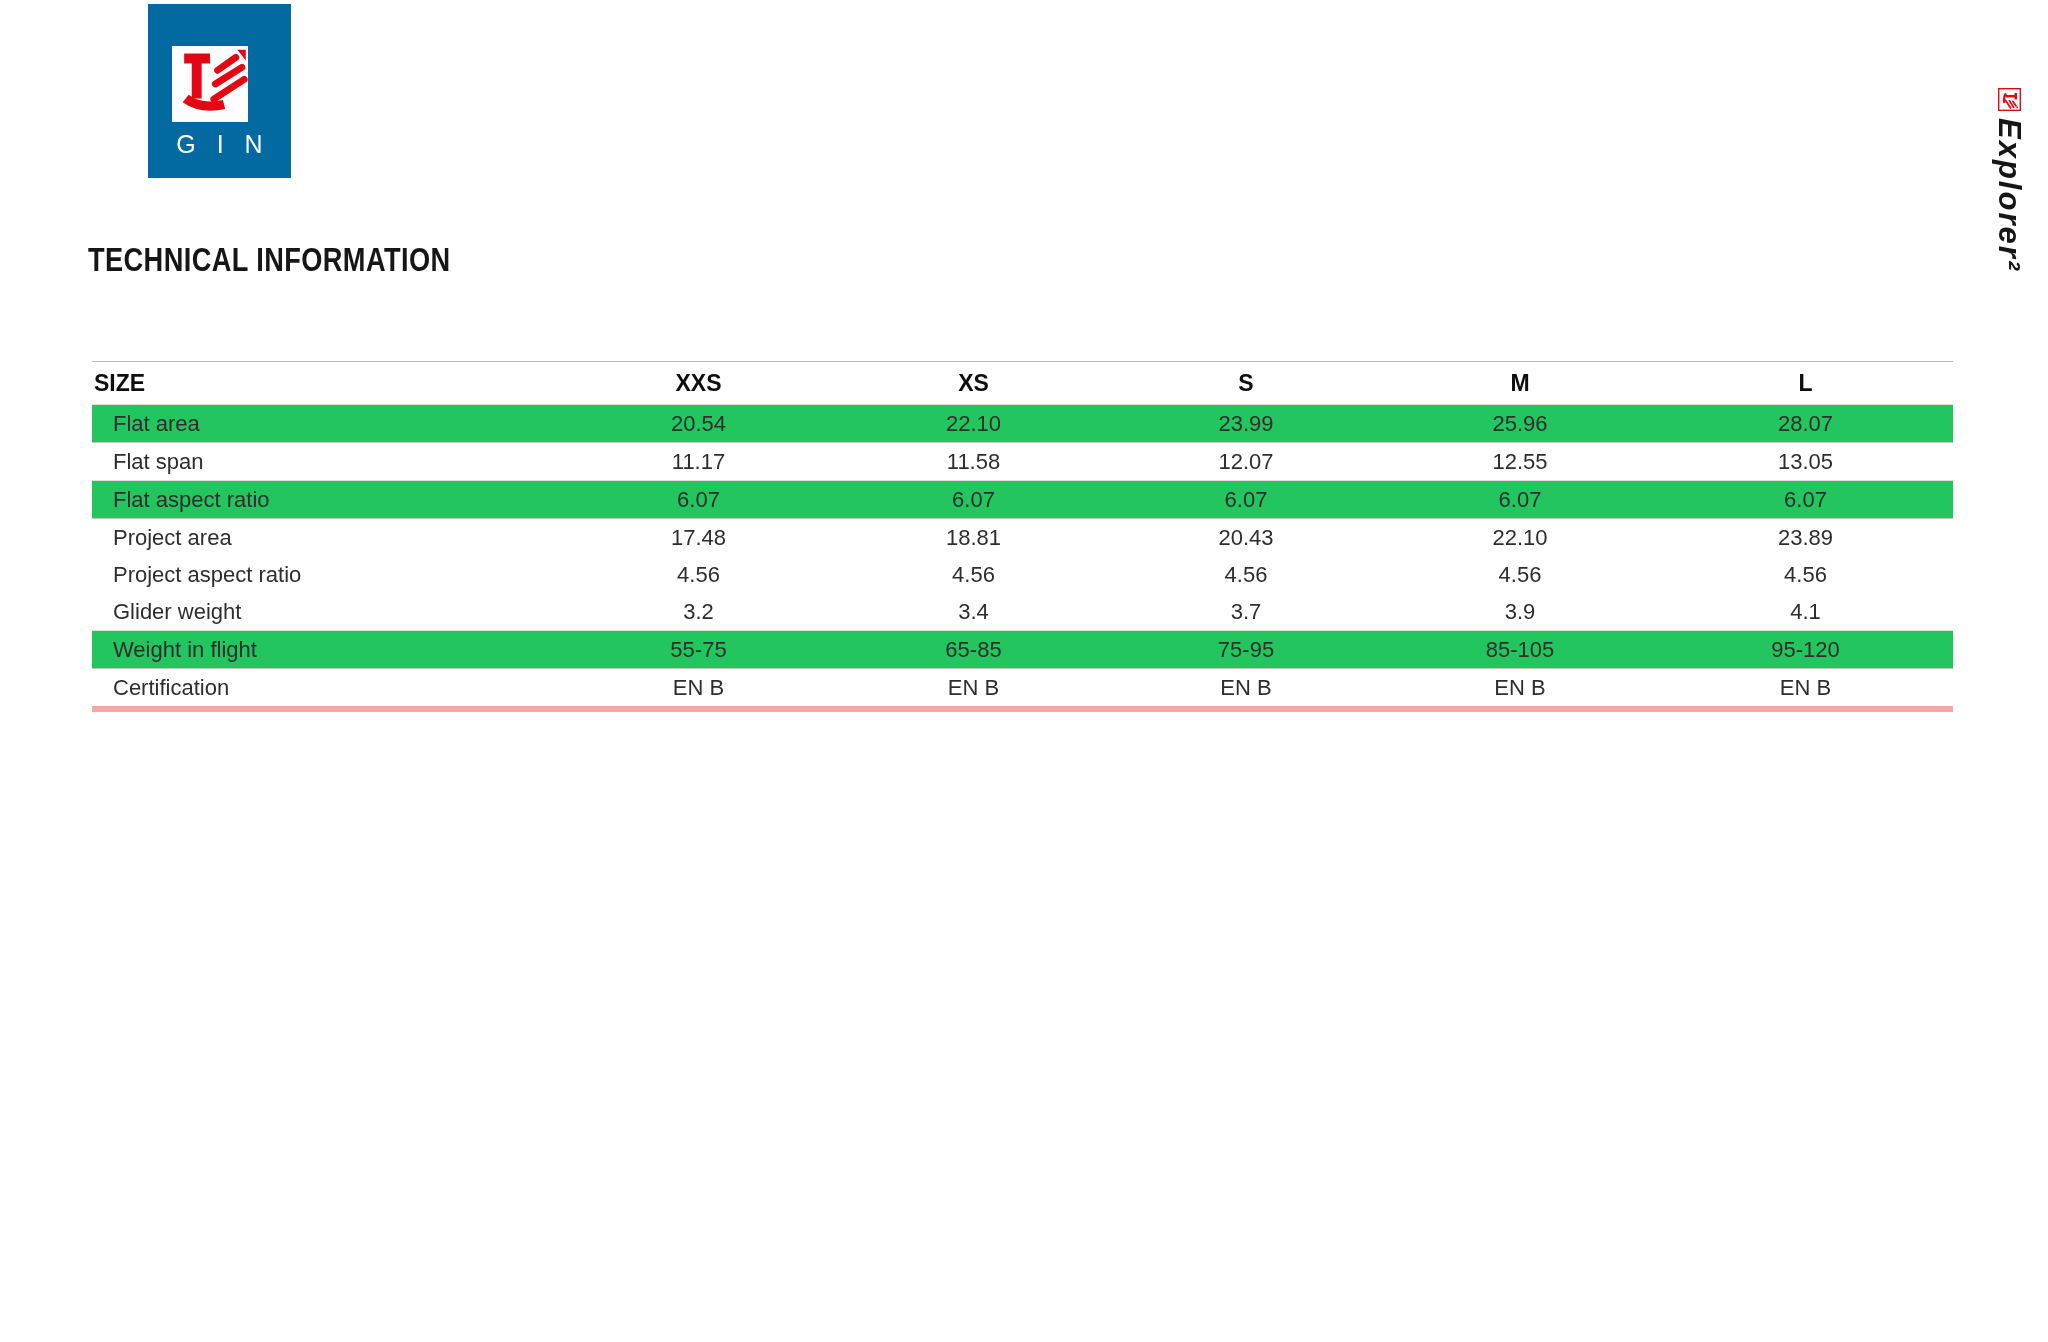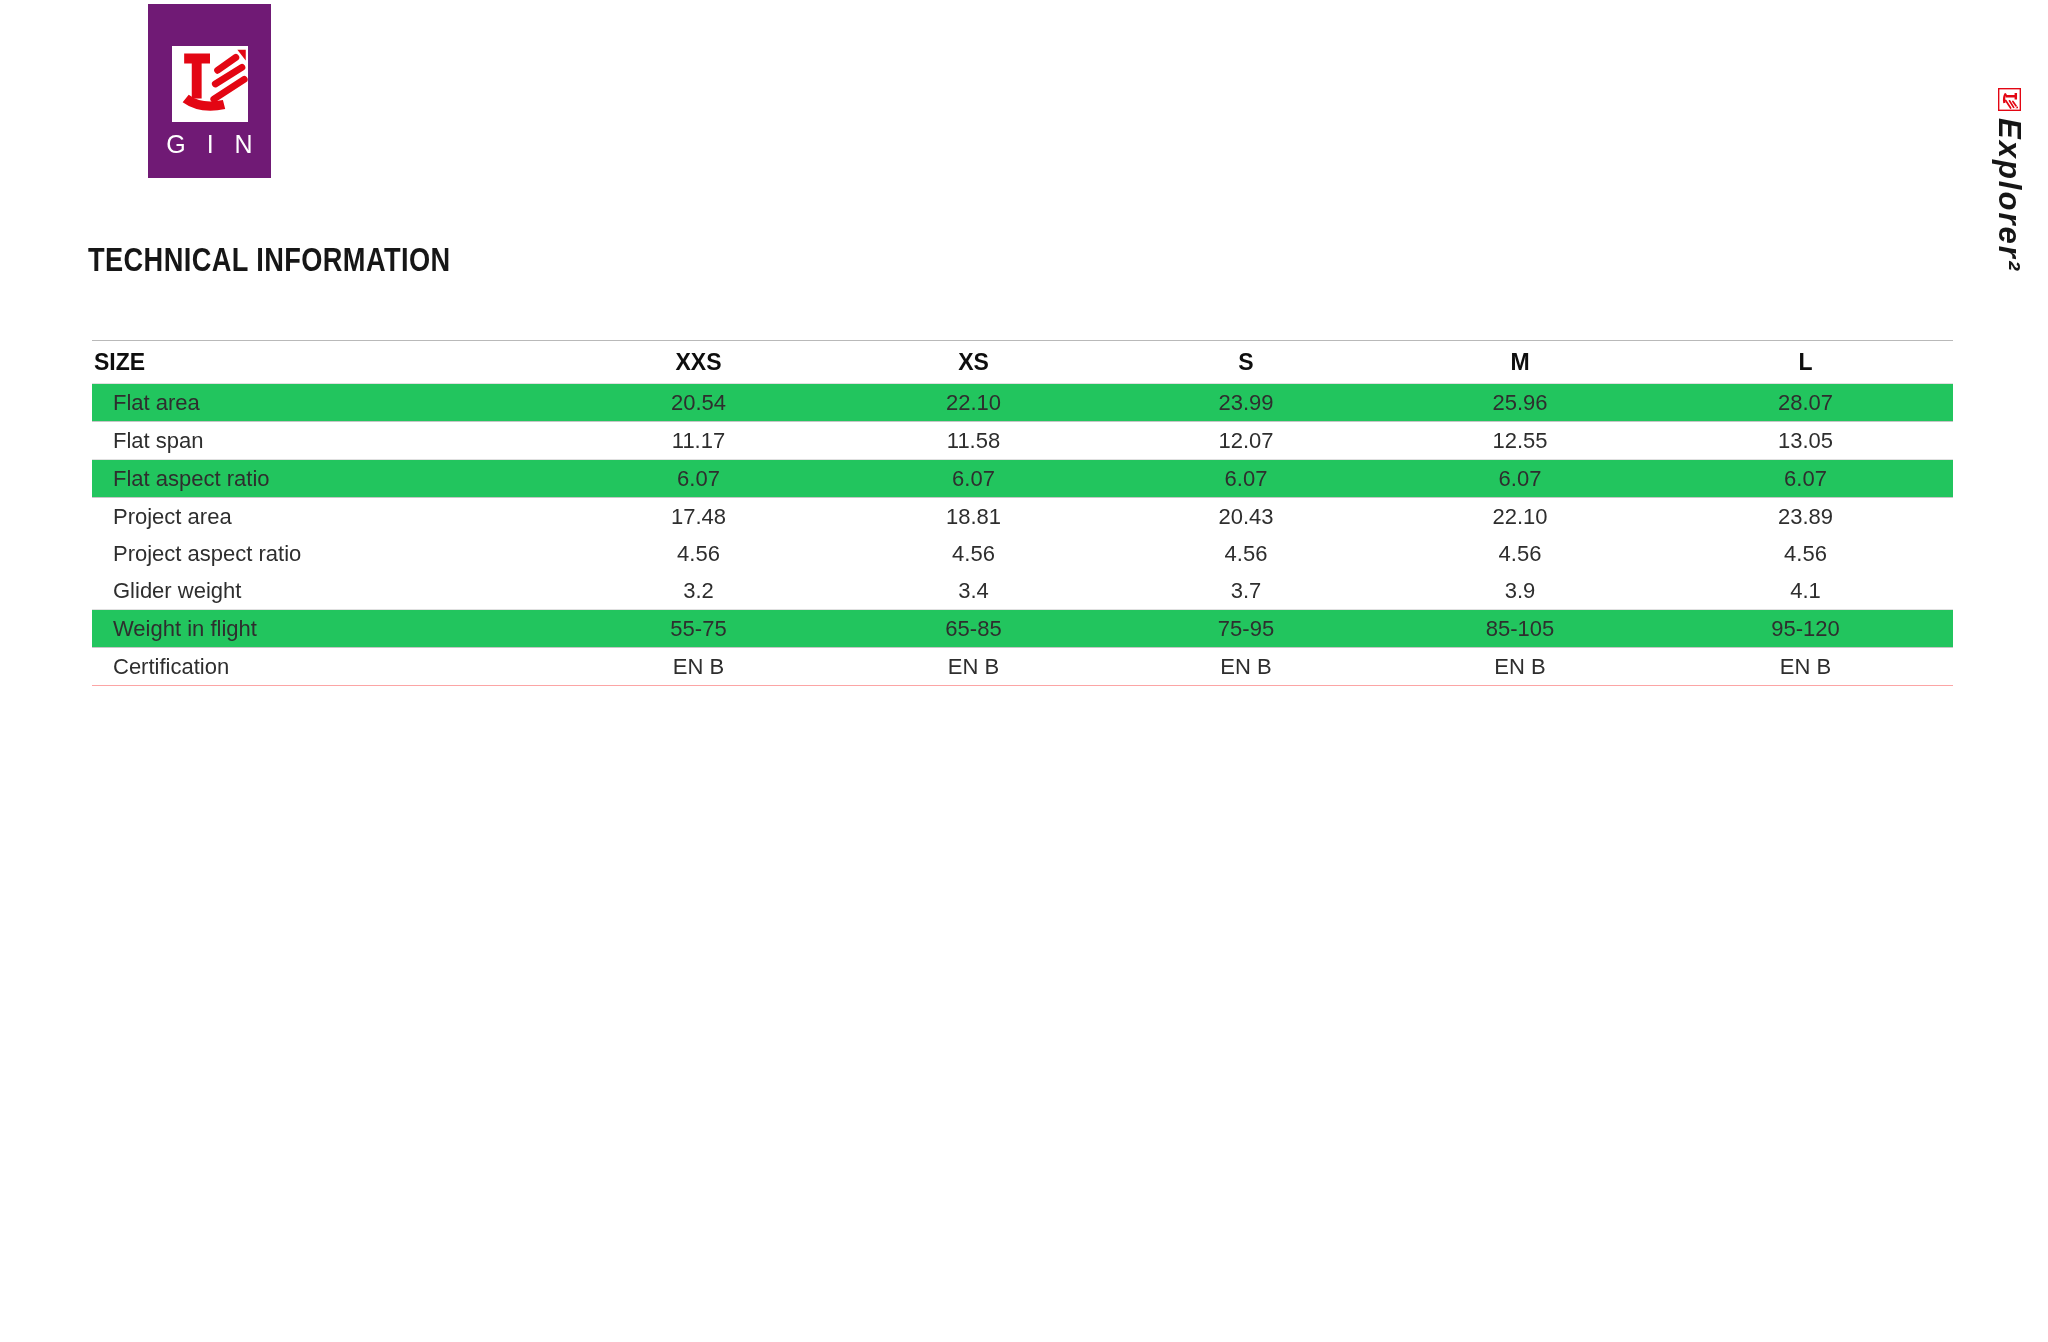--- a/index.html
+++ b/index.html
@@ -3,41 +3,41 @@
 <meta charset="utf-8">
 <style>
   html,body{margin:0;padding:0;}
   body{
     width:2048px;height:1342px;background:#ffffff;position:relative;
     font-family:"Liberation Sans", sans-serif;
     -webkit-font-smoothing:antialiased;
   }
   
   .gin-logo{
-    position:absolute;left:148px;top:4px;width:123px;height:174px;
-    background:#701a75;
+    position:absolute;left:148px;top:4px;width:143px;height:174px;
+    background:#0369a1;
   }
   .gin-logo .seal{
     position:absolute;left:24px;top:42px;width:76px;height:76px;display:block;
   }
   .gin-word{
     position:absolute;left:0;top:126px;width:100%;text-align:center;
     color:#ffffff;font-size:25px;font-weight:400;letter-spacing:7px;text-indent:7px;
   }
   
   .page-title{
     position:absolute;left:88px;top:240px;margin:0;
     font-size:34px;font-weight:700;color:#161616;white-space:nowrap;
     transform:scaleX(0.80);transform-origin:0 50%;letter-spacing:0.5px;
   }
   
   table.spec{
-    position:absolute;left:92px;top:340px;width:1861px;
+    position:absolute;left:92px;top:361px;width:1861px;
     border-collapse:collapse;table-layout:fixed;
-    border-top:1px solid #b9b9b9;border-bottom:1px solid #fca5a5;
+    border-top:1px solid #b9b9b9;border-bottom:6px solid #fca5a5;
   }
   table.spec th{
     height:42px;font-size:23px;font-weight:700;color:#0e0e0e;
     vertical-align:middle;padding:0;
   }
   table.spec td{
     height:37px;font-size:22px;font-weight:400;color:#2e2e2e;
     vertical-align:middle;padding:0;
   }
   table.spec .lab{text-align:left;}

